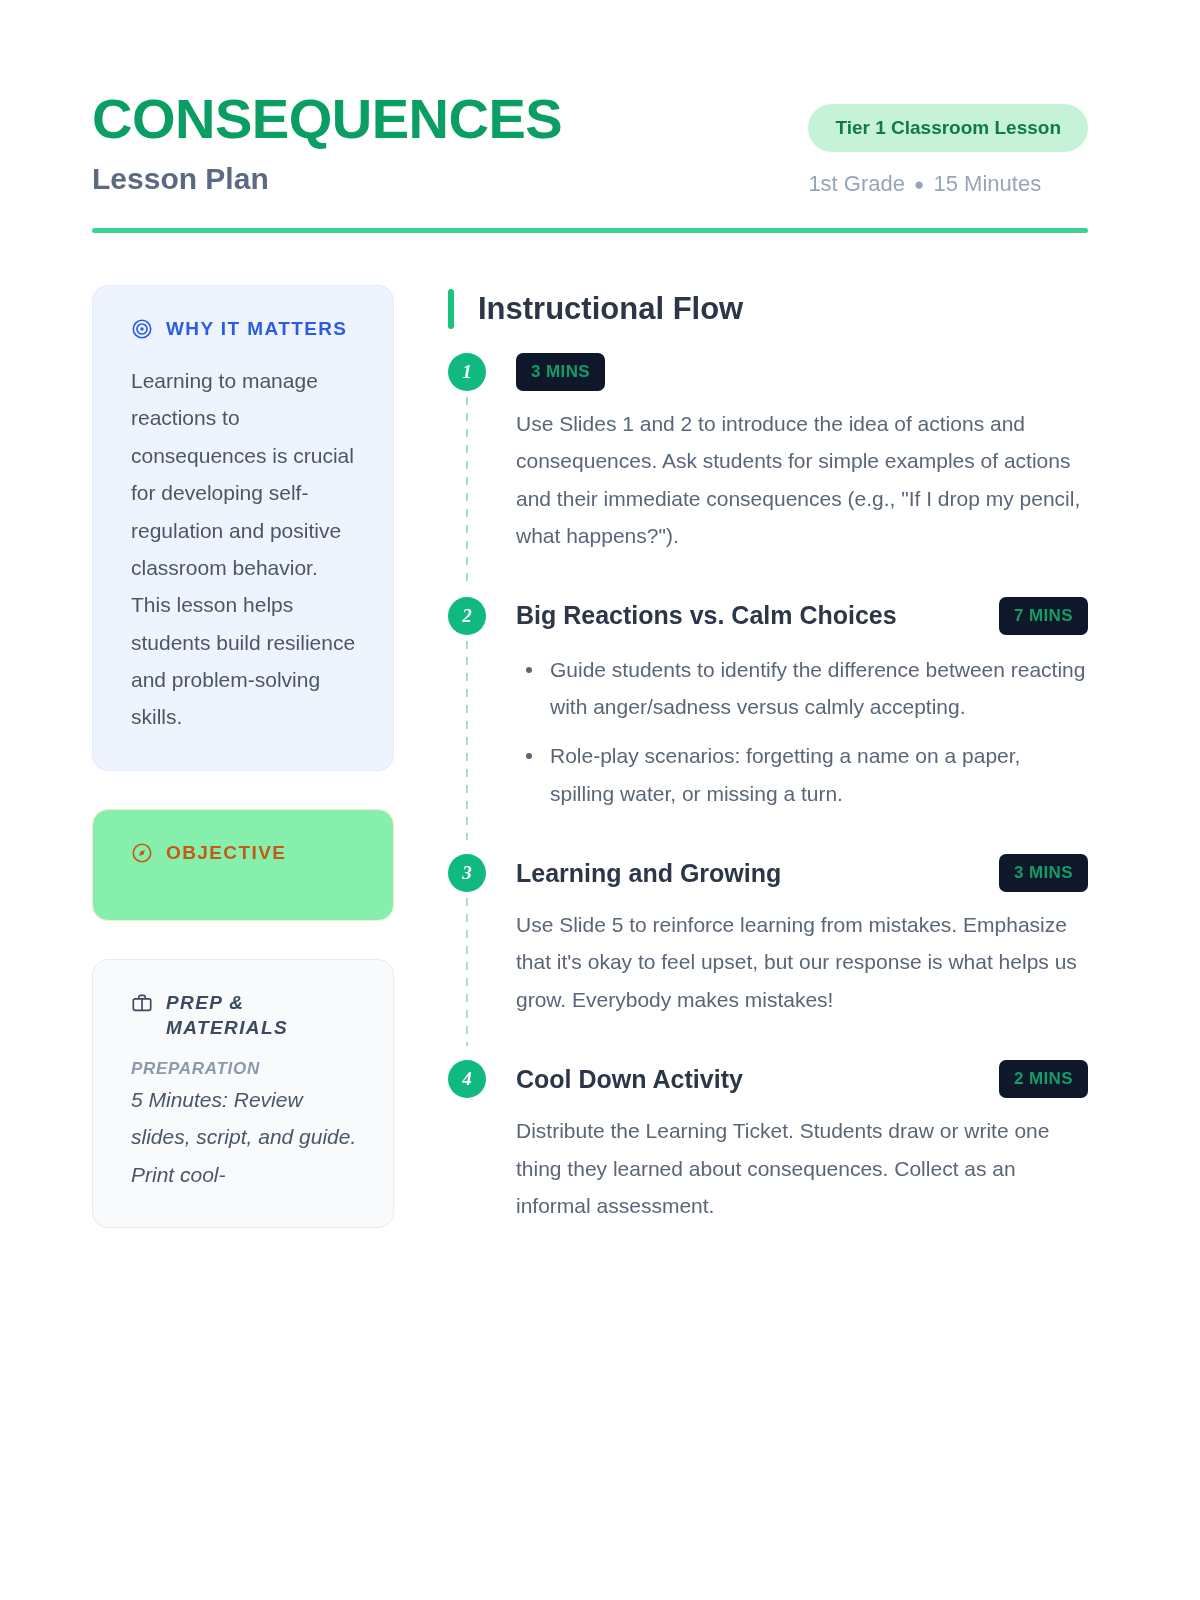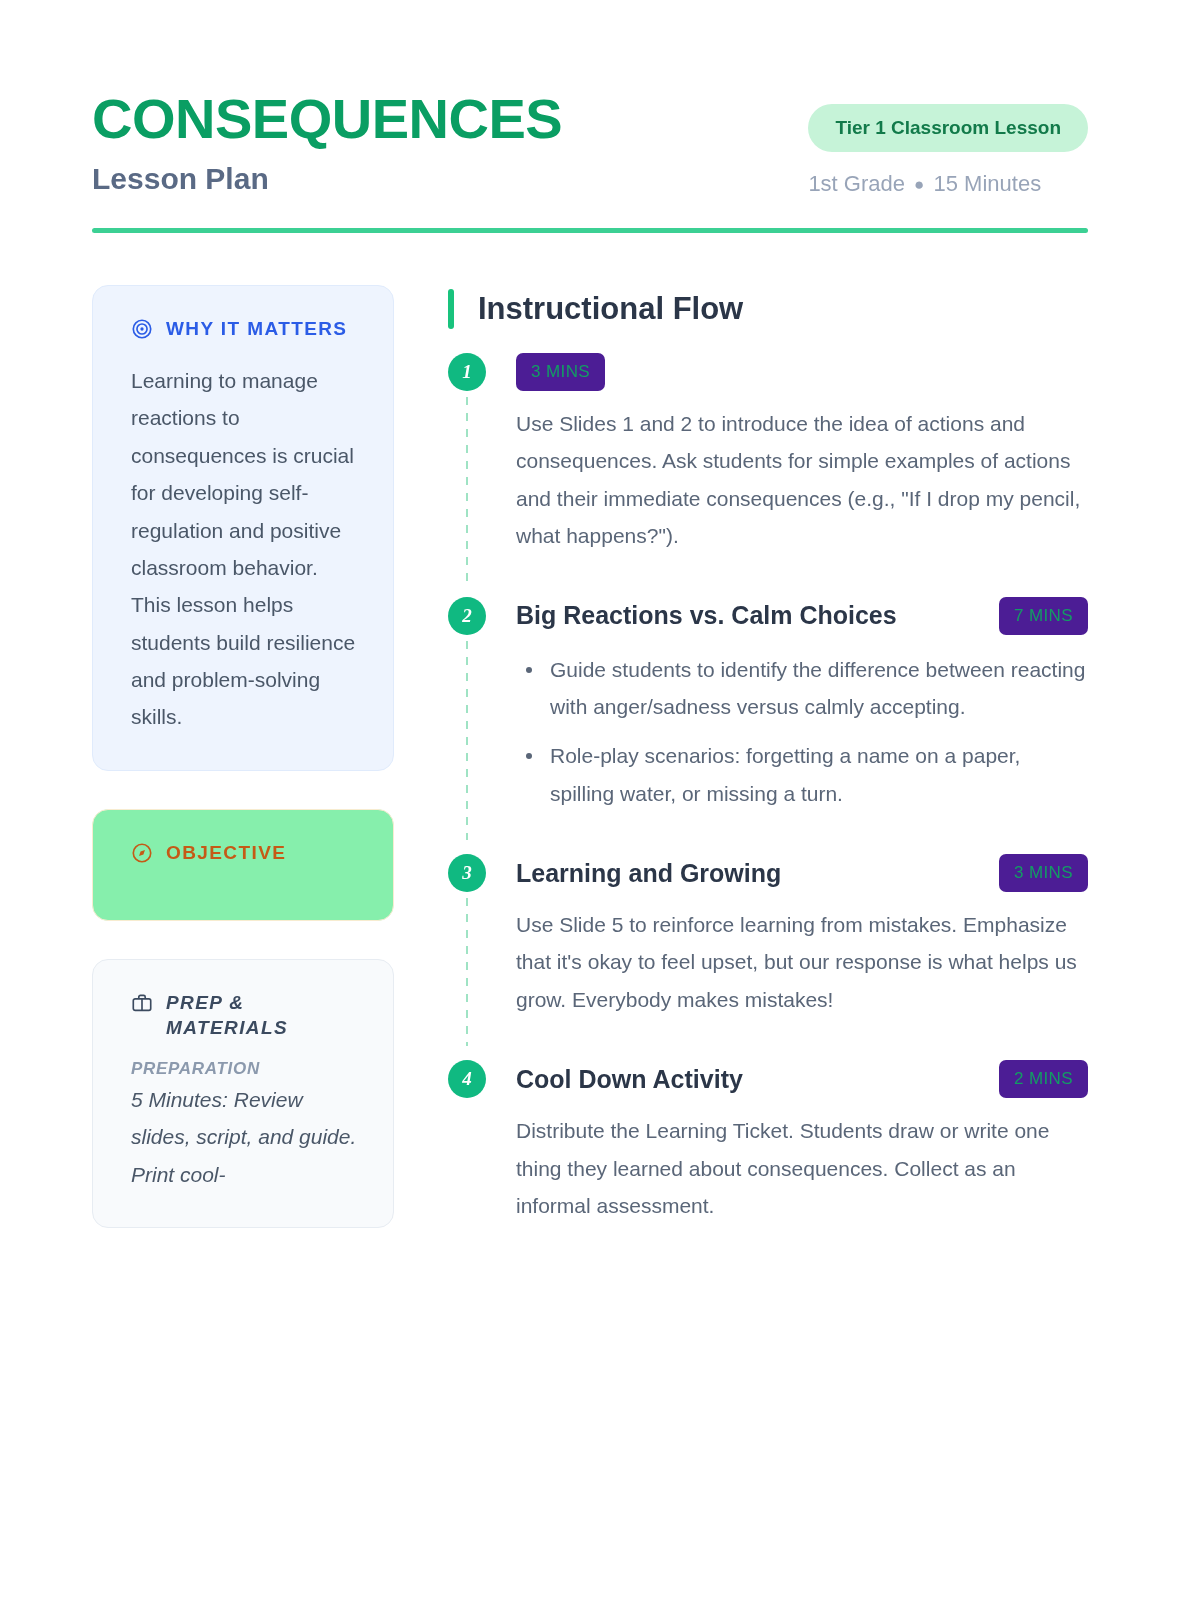--- a/index.html
+++ b/index.html
@@ -197,24 +197,24 @@
     gap: 18px;
     min-height: 38px;
     margin-bottom: 14px;
   }
   .step-title {
     font-size: 25px;
     font-weight: bold;
     color: #2b3648;
   }
   .mins-pill {
-    background: #4c1d95;
+    background: #0f172a;
     color: #139c64;
     font-size: 17px;
-    font-weight: normal;
+    font-weight: bold;
     letter-spacing: 0.4px;
     padding: 9px 15px;
     border-radius: 7px;
     white-space: nowrap;
   }
   .step-text {
     font-size: 21px;
     line-height: 1.78;
     color: #5a6678;
   }

